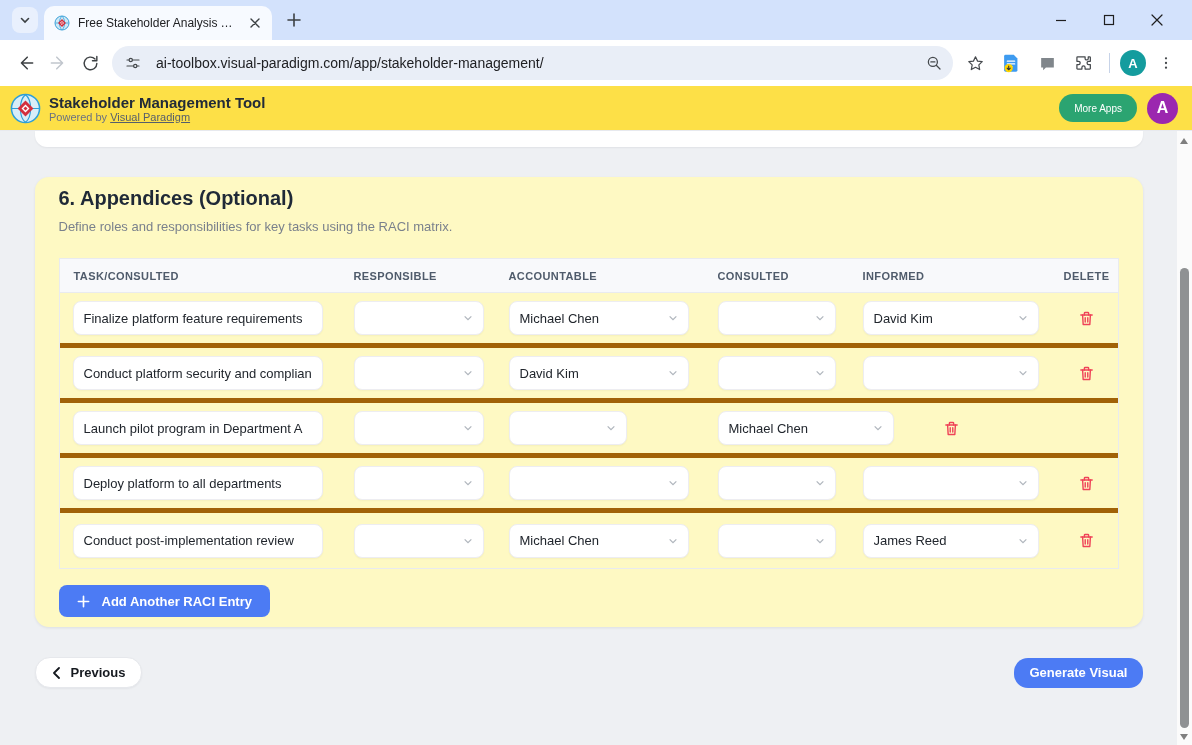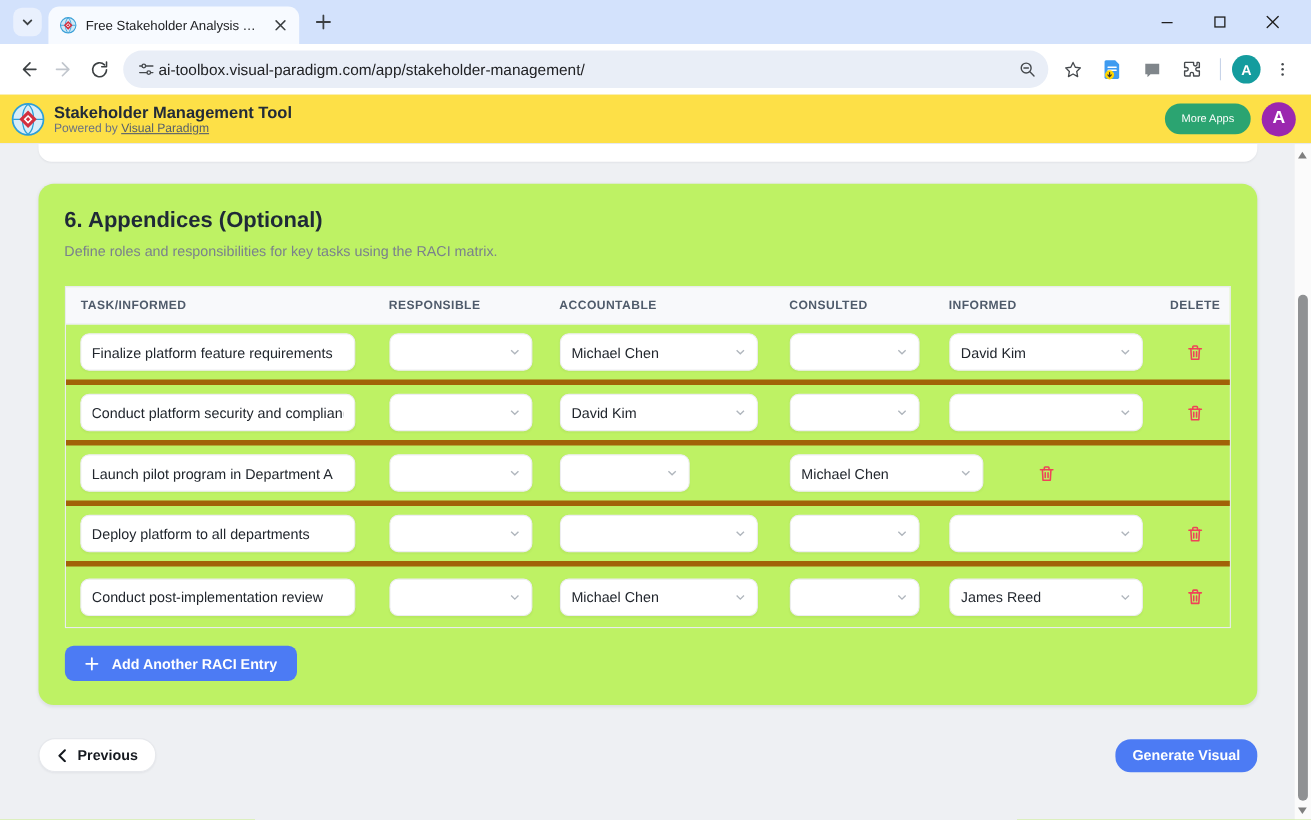--- a/index.html
+++ b/index.html
@@ -14,41 +14,41 @@
   .tab-title { flex:1; font-size:12px; color:#202124; white-space:nowrap; overflow:hidden; text-overflow:ellipsis; }
   .tab-close { width:18px; height:18px; display:flex; align-items:center; justify-content:center; border-radius:50%; cursor:pointer; }
   .new-tab-btn { width:28px; height:28px; display:flex; align-items:center; justify-content:center; margin-left:8px; cursor:pointer; }
   .titlebar-spacer { flex:1; }
   .win-controls { display:flex; align-items:center; gap:26px; padding-right:16px; }
   .win-btn { width:22px; height:22px; display:flex; align-items:center; justify-content:center; cursor:pointer; }
 
   
   .toolbar { height:46px; background:#ffffff; display:flex; align-items:center; padding:0 10px; flex-shrink:0; }
   .nav-btn { width:32px; height:32px; display:flex; align-items:center; justify-content:center; border-radius:50%; cursor:pointer; flex-shrink:0; }
-  .omnibox { flex:1; height:34px; background:#e9eef7; border-radius:17px; display:flex; align-items:center; padding:0 10px 0 12px; margin:0 6px; gap:2px; min-width:0; }
+  .omnibox { flex:1; height:34px; background:#e9eef7; border-radius:17px; display:flex; align-items:center; padding:0 10px 0 12px; margin:0 6px; gap:14px; min-width:0; }
   .omnibox-url { flex:1; font-size:14px; color:#202124; white-space:nowrap; overflow:hidden; }
   .toolbar-right { display:flex; align-items:center; gap:4px; flex-shrink:0; }
   .toolbar-divider { width:1px; height:20px; background:#c7d3e8; margin:0 6px; }
   .avatar-teal { width:26px; height:26px; border-radius:50%; background:#149c9e; color:#fff; font-size:13px; font-weight:700; display:flex; align-items:center; justify-content:center; cursor:pointer; }
 
   
   .app-header { height:45px; background:#fde047; border-bottom:1px solid #e7e9ee; display:flex; align-items:center; padding:0 14px 0 10px; flex-shrink:0; }
   .app-title-block { margin-left:8px; }
   .app-title { font-size:15px; font-weight:700; color:#222b38; line-height:17px; }
   .powered { font-size:11px; color:#6b7280; }
   .powered a { color:#555e6b; }
   .app-header-spacer { flex:1; }
   .more-apps { height:28px; background:#2ba471; color:#fff; font-size:10px; font-weight:400; border:none; border-radius:15px; padding:0 15px; cursor:pointer; }
   .avatar-purple { width:31px; height:31px; border-radius:50%; background:#9b27af; color:#fff; font-size:16px; font-weight:700; display:flex; align-items:center; justify-content:center; margin-left:10px; cursor:pointer; }
 
   
   .content { flex:1; position:relative; background:#eef0f3; padding:0 15px 0 0; overflow:hidden; }
   .page { width:1108px; margin:0 auto; }
   .card-partial { height:16px; background:#fff; border-radius:0 0 12px 12px; box-shadow:0 1px 2px rgba(16,24,40,.06); }
-  .card-main { margin-top:20px; background:#bef264; border-radius:14px; box-shadow:0 1px 3px rgba(16,24,40,.08); padding:22px 24px; }
+  .card-main { margin-top:30px; background:#fef9c3; border-radius:14px; box-shadow:0 1px 3px rgba(16,24,40,.08); padding:10px 24px; }
   .section-title { font-size:20px; font-weight:700; color:#1f2937; margin-bottom:9px; }
   .section-sub { font-size:13px; color:#7a818c; margin-bottom:24px; }
 
   
   .raci-table { border:1px solid #e9ebef; }
   .raci-grid { display:grid; grid-template-columns:280px 155px 209px 145px 205px 66px; align-items:center; }
   .thead { background:#f8f9fb; height:34px; border-bottom:1px solid #e9ebef; }
   .th { font-size:11px; font-weight:700; color:#4f5b6b; letter-spacing:.4px; padding-left:14px; white-space:nowrap; }
   .th-delete { padding-left:0; text-align:center; }
   .trow { height:55px; border-bottom:5px solid #a16207; }
@@ -215,21 +215,21 @@
   <div class="content">
     <div class="page">
       <div class="card-partial"></div>
 
       <div class="card-main">
         <div class="section-title">6. Appendices (Optional)</div>
         <div class="section-sub">Define roles and responsibilities for key tasks using the RACI matrix.</div>
 
         <div class="raci-table">
           <div class="raci-grid thead">
-            <div class="th">TASK/INFORMED</div>
+            <div class="th">TASK/CONSULTED</div>
             <div class="th">RESPONSIBLE</div>
             <div class="th">ACCOUNTABLE</div>
             <div class="th">CONSULTED</div>
             <div class="th">INFORMED</div>
             <div class="th th-delete">DELETE</div>
           </div>
 
           <div class="raci-grid trow">
             <div class="cell cell-task"><input class="task-input" type="text" value="Finalize platform feature requirements" style=""></div>
             <div class="cell">

